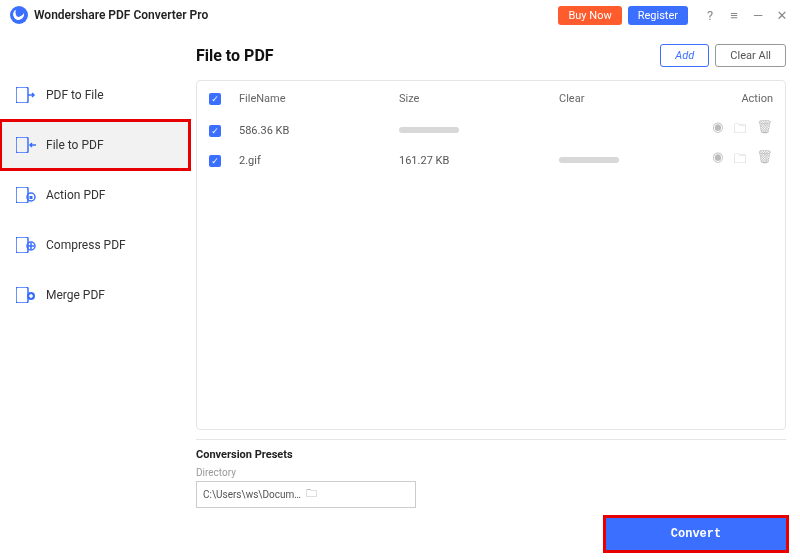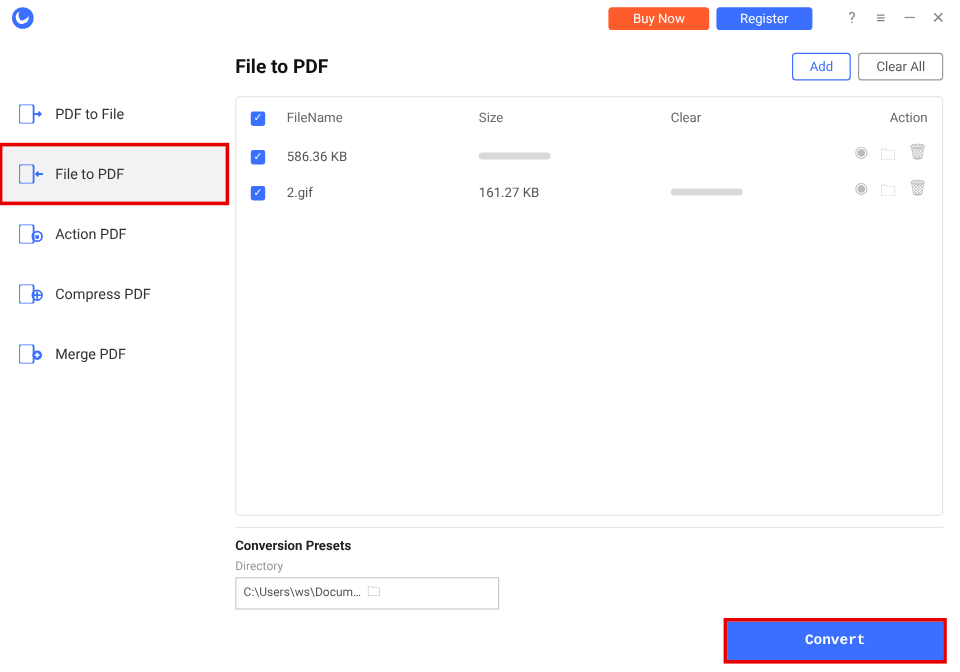--- a/index.html
+++ b/index.html
@@ -2,36 +2,36 @@
 <html><head>
 <meta charset="utf-8">
 <style>
   * { box-sizing: border-box; margin: 0; padding: 0; font-family: -apple-system, BlinkMacSystemFont, "Segoe UI", Roboto, Arial, sans-serif; }
   body { width: 800px; height: 560px; background: #fff; overflow: hidden; }
   .titlebar { height: 30px; display: flex; align-items: center; padding: 0 8px; }
   .logo { width: 18px; height: 18px; border-radius: 50%; background: #3b6fff; margin: 0 6px 0 2px; position: relative; }
   .logo::after { content:""; position:absolute; width:8px; height:8px; border:3px solid #fff; border-top:none; border-right:none; border-radius:50%; top:3px; left:3px; transform:rotate(-20deg); }
   .title { font-size: 12px; font-weight: 600; color: #222; }
   .tb-spacer { flex: 1; }
-  .tb-btn { font-size: 11px; padding: 3px 20px; border-radius: 3px; text-align: center; cursor: pointer; }
+  .tb-btn { font-size: 11px; padding: 3px 10px; border-radius: 3px; text-align: center; cursor: pointer; }
   .buy { background: #ff5c2e; color: #fff; margin-right: 6px; }
-  .reg { background: #3b6fff; color: #fff; margin-right: 19px; }
+  .reg { background: #3b6fff; color: #fff; margin-right: 8px; }
   .tb-ico { width: 20px; height: 20px; display: flex; align-items: center; justify-content: center; color: #888; font-size: 13px; cursor: pointer; margin-left: 4px; }
   .main { display: flex; height: 530px; }
   .sidebar { width: 190px; padding-top: 40px; }
   .nav-item { height: 50px; display: flex; align-items: center; padding-left: 16px; font-size: 12px; color: #333; cursor: pointer; position: relative; }
   .nav-item.active { background: #f2f2f2; outline: 3px solid #e60000; outline-offset: -2px; }
   .nav-ico { width: 20px; height: 16px; margin-right: 10px; position: relative; }
   .nav-ico svg { display: block; }
   .content { flex: 1; display: flex; flex-direction: column; padding: 0 14px 0 6px; position: relative; }
   .header { display: flex; align-items: center; height: 50px; }
   .page-title { font-size: 16px; font-weight: 700; color: #111; }
   .hdr-spacer { flex: 1; }
   .outline-btn { font-size: 11px; padding: 4px 14px; border: 1px solid #999; border-radius: 3px; color: #555; cursor: pointer; margin-left: 6px; }
-  .outline-btn.primary { border-color: #3b6fff; color: #3b6fff; }
+  .outline-btn.primary { border-color: #3b6fff; color: #3b6fff; font-style: italic; }
   .table { border: 1px solid #e5e5e5; border-radius: 4px; height: 350px; overflow: hidden; }
   .thead, .trow { display: flex; align-items: center; font-size: 11px; color: #666; padding: 0 12px; }
   .thead { height: 34px; }
   .trow { height: 30px; color: #555; }
   .col-chk { width: 30px; }
   .col-name { width: 160px; }
   .col-size { width: 160px; }
   .col-status { width: 120px; }
   .col-action { flex: 1; text-align: right; }
   .chk { width: 12px; height: 12px; background: #3b6fff; border-radius: 2px; display: inline-flex; align-items: center; justify-content: center; color: #fff; font-size: 9px; }
@@ -46,20 +46,21 @@
   .dir-field span { flex: 1; white-space: nowrap; overflow: hidden; text-overflow: ellipsis; }
   .dir-ico { font-size: 11px; color: #888; cursor: pointer; }
   .convert-wrap { position: absolute; bottom: 10px; right: 14px; outline: 3px solid #e60000; }
   .convert { width: 180px; height: 32px; background: #3b6fff; color: #fff; font-size: 12px; font-weight: 600; display: flex; align-items: center; justify-content: center; cursor: pointer; font-family: Liberation Mono, monospace; }
 </style>
 </head>
 <body>
 
 <div class="titlebar">
   <div class="logo"></div>
+  <div class="title">Wondershare PDF Converter Pro</div>
   <div class="tb-spacer"></div>
   <div class="tb-btn buy">Buy Now</div>
   <div class="tb-btn reg">Register</div>
   <div class="tb-ico">?</div>
   <div class="tb-ico">≡</div>
   <div class="tb-ico">—</div>
   <div class="tb-ico">✕</div>
 </div>
 
 <div class="main">

